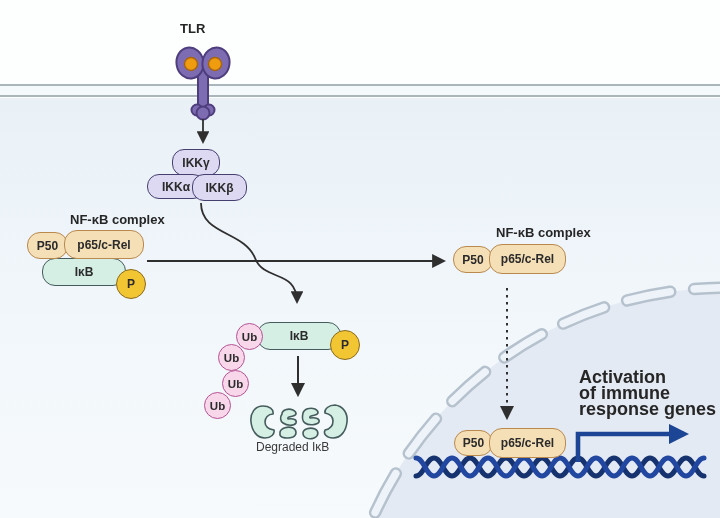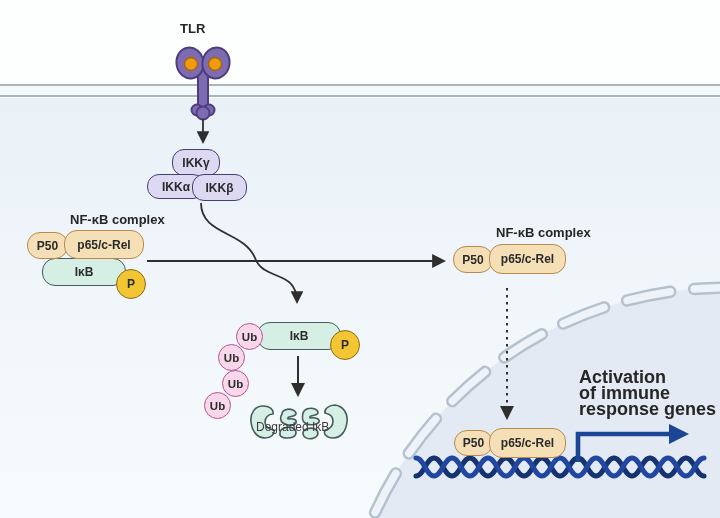--- a/index.html
+++ b/index.html
@@ -91,21 +91,21 @@
       <path d="M 282 414 C 282 410 288 408 293 410 C 297 412 297 415 293 416 C 289 417 287 417 288 419 C 294 418 297 420 296 423 C 294 426 287 426 283 423 C 280 421 280 417 282 414 Z"></path>
       <path d="M 303 413 C 304 409 310 407 315 409 C 319 411 319 414 315 415 C 311 416 309 416 310 418 C 316 417 320 419 319 422 C 317 425 309 426 305 423 C 302 421 302 417 303 413 Z"></path>
       <path d="M 280 432 C 281 428 288 426 293 428 C 297 430 297 435 293 437 C 288 439 281 438 280 435 Z"></path>
       <path d="M 303 433 C 303 429 310 427 315 429 C 319 431 319 436 314 438 C 309 440 303 438 303 433 Z"></path>
     </g>
   </svg>
 
   <div class="lbl tlr-lbl" style="left:180px;top:21px;width:46px;">TLR</div>
   <div class="lbl bold" style="left:33px;top:212px;">NF-κB complex</div>
   <div class="lbl bold" style="left:459px;top:225px;">NF-κB complex</div>
-  <div class="lbl degraded-lbl" style="left:256px;top:420px;">Degraded IκB</div>
+  <div class="lbl degraded-lbl" style="left:256px;top:440px;">Degraded IκB</div>
   <div class="lbl activation" style="left:579px;top:369px;">
     <div>Activation</div>
     <div>of immune</div>
     <div>response genes</div>
   </div>
 
   <div class="pill lav" style="left:172px;top:149px;width:48px;height:27px;">IKKγ</div>
   <div class="pill lav" style="left:147px;top:174px;width:58px;height:25px;">IKKα</div>
   <div class="pill lav" style="left:192px;top:174px;width:55px;height:27px;">IKKβ</div>
 

